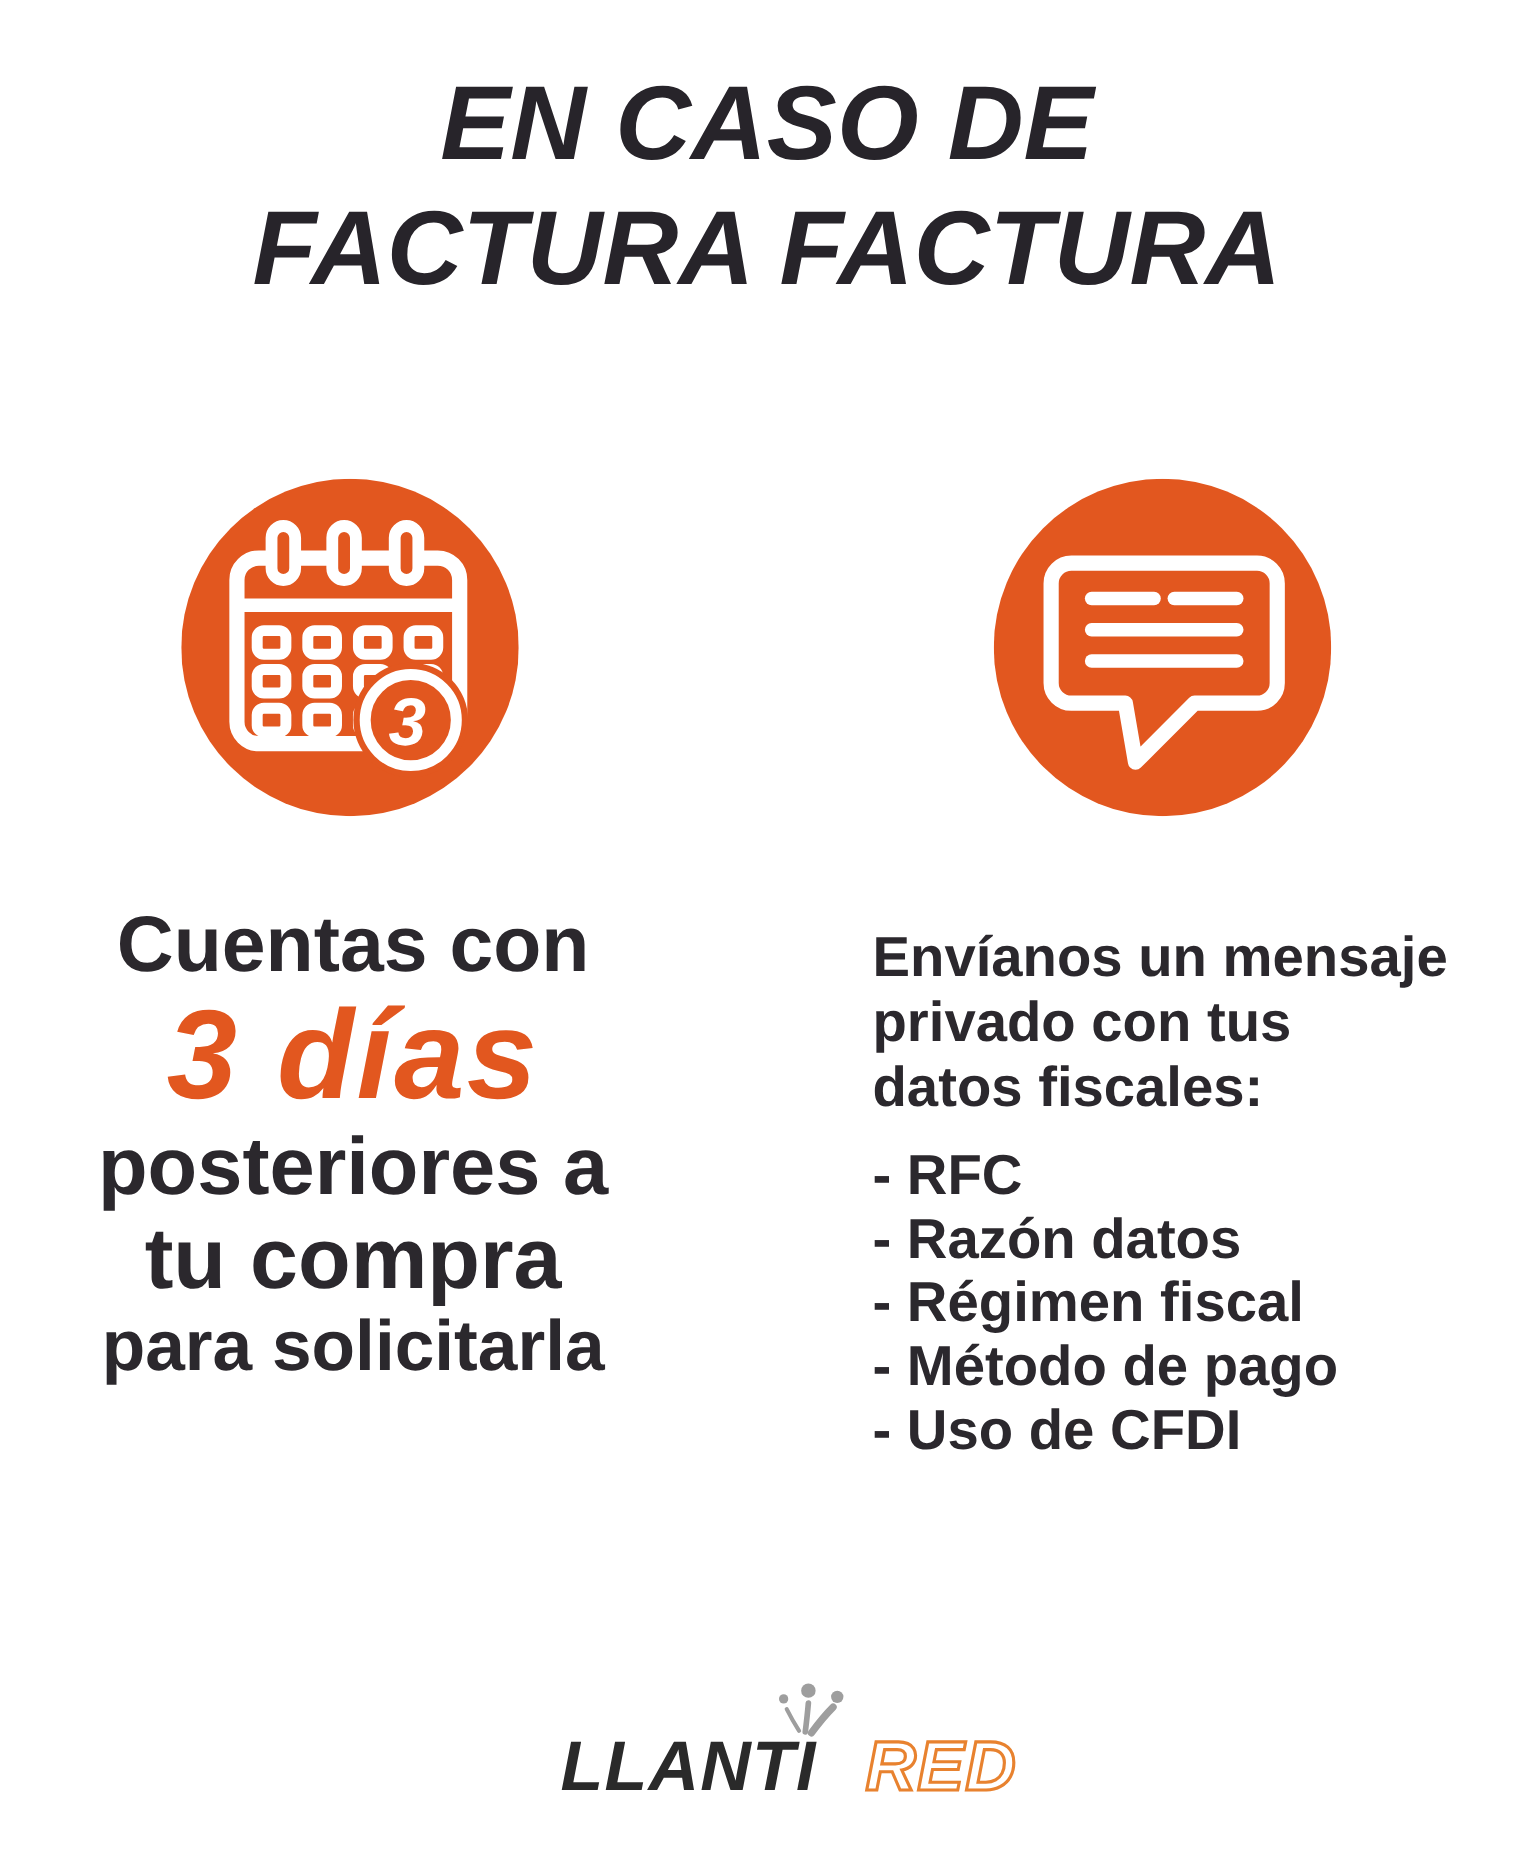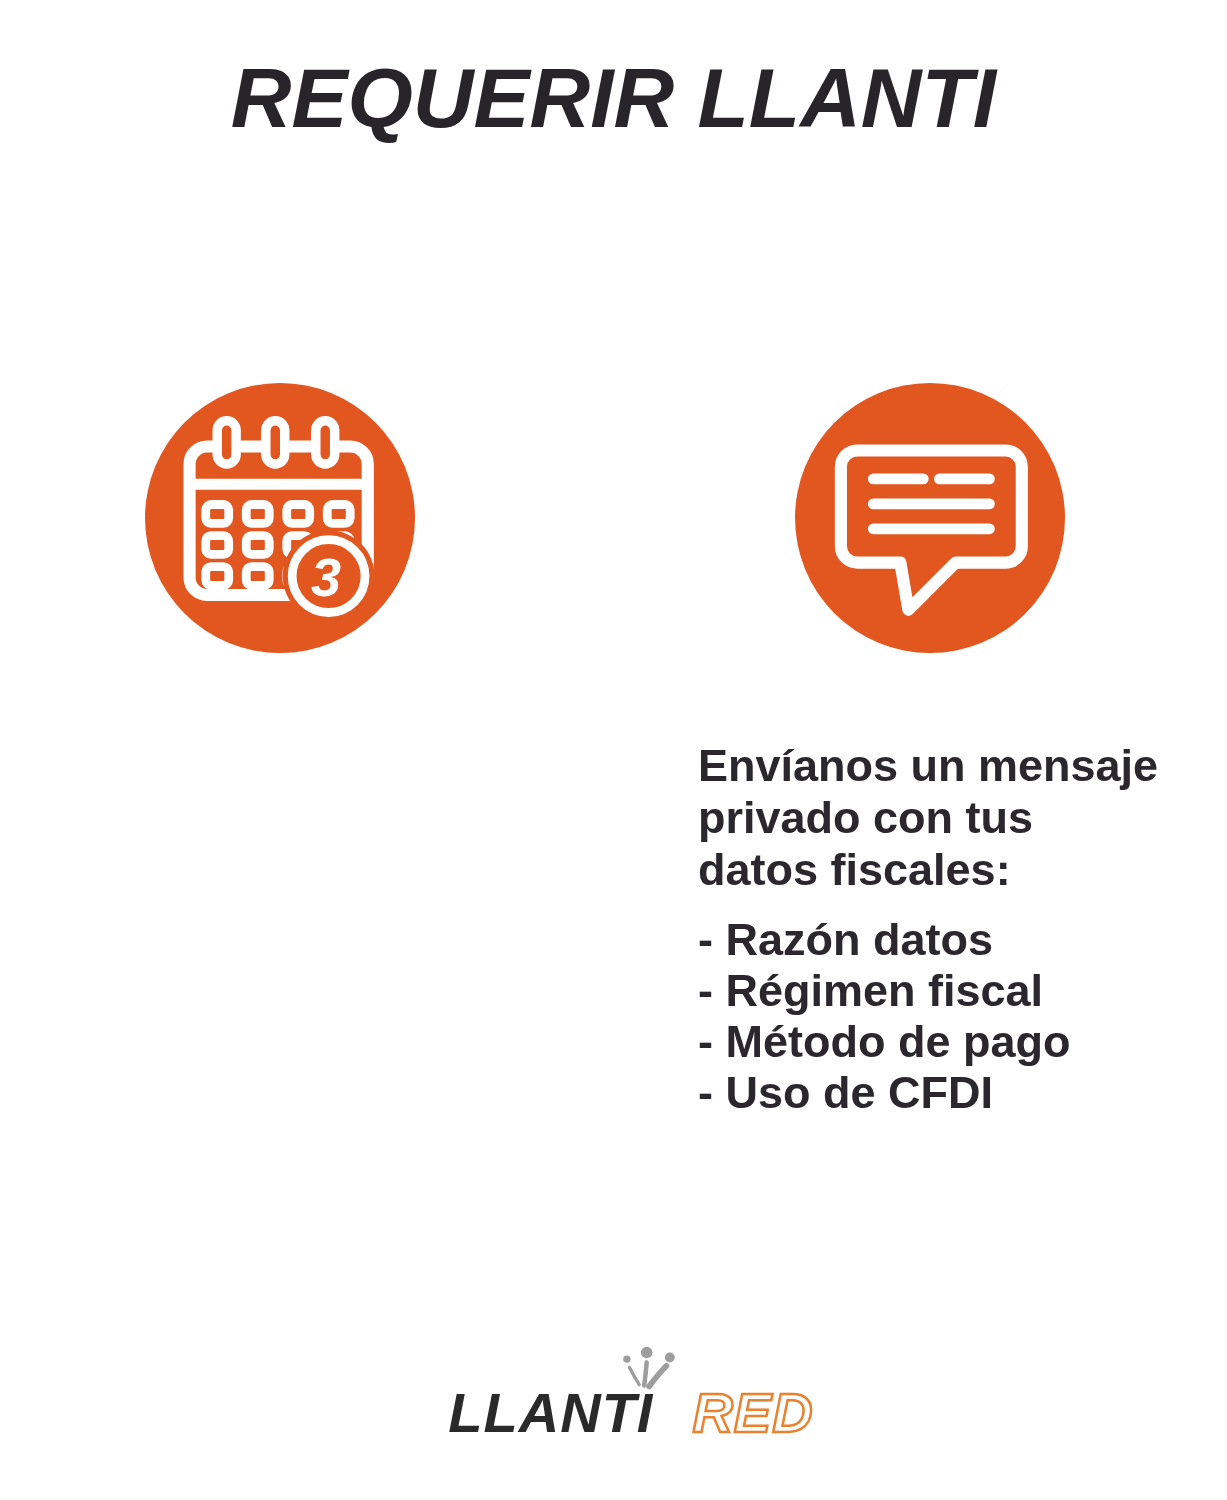--- a/index.html
+++ b/index.html
@@ -75,21 +75,22 @@
     width: 66px; height: 50px;
   }
   .burst svg { width: 100%; height: 100%; display: block; }
 </style>
 </head>
 <body>
 
 <div class="canvas">
 
   <div class="title">
-    <div>REQUERIR LLANTI</div>
+    <div>EN CASO DE</div>
+    <div>FACTURA FACTURA</div>
   </div>
 
   <div class="icon-wrap icon-cal">
     <svg viewBox="0 0 200 200" xmlns="http://www.w3.org/2000/svg">
       <circle cx="100" cy="100" r="100" fill="#e2571f"></circle>
 
       <rect x="33" y="47" width="132" height="110" rx="13" fill="none" stroke="#ffffff" stroke-width="9"></rect>
       <line x1="33" y1="75" x2="165" y2="75" stroke="#ffffff" stroke-width="8"></line>
 
       <rect x="53.5" y="28" width="14" height="32" rx="7" fill="#e2571f" stroke="#ffffff" stroke-width="7"></rect>
@@ -124,28 +125,36 @@
 
       <g stroke="#ffffff" stroke-width="8" stroke-linecap="round">
         <line x1="58" y1="71" x2="95" y2="71"></line>
         <line x1="107" y1="71" x2="144" y2="71"></line>
         <line x1="58" y1="89.5" x2="144" y2="89.5"></line>
         <line x1="58" y1="108" x2="144" y2="108"></line>
       </g>
     </svg>
   </div>
 
+  <div class="left-col">
+    <div class="left-l1">Cuentas con</div>
+    <div class="left-hl">3 días</div>
+    <div class="left-l2">posteriores a</div>
+    <div class="left-l3">tu compra</div>
+    <div class="left-l4">para solicitarla</div>
+  </div>
 
   <div class="right-col">
     <div class="right-intro">
       <div>Envíanos un mensaje</div>
       <div>privado con tus</div>
       <div>datos fiscales:</div>
     </div>
     <ul class="right-list">
+      <li>- RFC</li>
       <li>- Razón datos</li>
       <li>- Régimen fiscal</li>
       <li>- Método de pago</li>
       <li>- Uso de CFDI</li>
     </ul>
   </div>
 
   <div class="logo">
     <span class="burst">
       <svg viewBox="0 0 80 56" xmlns="http://www.w3.org/2000/svg">

